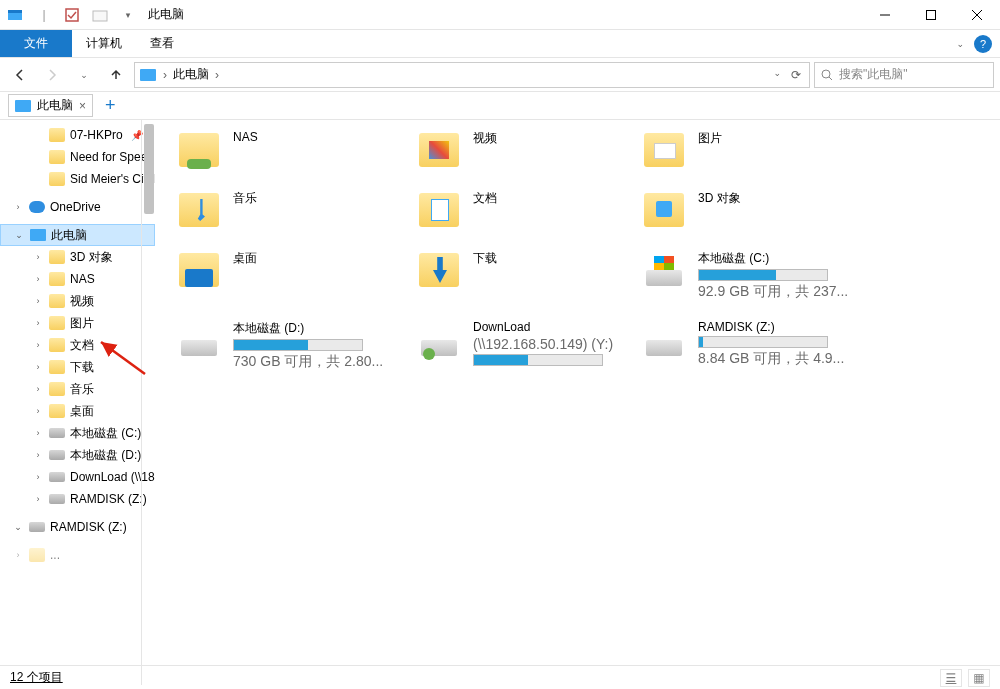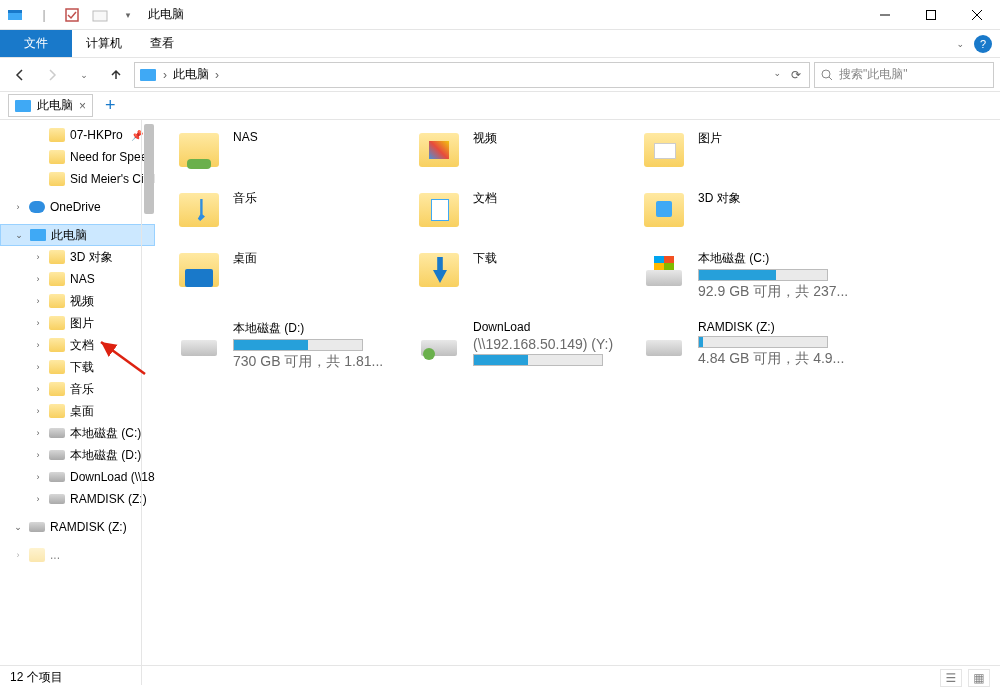--- a/index.html
+++ b/index.html
@@ -68,21 +68,21 @@
 .drive-body { display: flex; flex-direction: column; gap: 2px; width: 160px; }
 .drive-label { white-space: nowrap; overflow: hidden; text-overflow: ellipsis; }
 .drive-sub { font-size: 14px; color: #6a6a6a; white-space: nowrap; overflow: hidden; text-overflow: ellipsis; }
 .drive-bar { width: 130px; height: 12px; border: 1px solid #bcbcbc; background: #eaeaea; position: relative; }
 .drive-bar-fill { position: absolute; left: 0; top: 0; bottom: 0; background: #26a0da; }
 .drive-big-icon { width: 48px; height: 36px; position: relative; flex-shrink: 0; }
 .drive-block { position: absolute; bottom: 0; left: 6px; width: 36px; height: 16px; background: linear-gradient(180deg,#e8e8e8,#bfbfbf); border-radius: 2px; }
 .drive-block.windows::before { content:''; position:absolute; top:-14px; left:8px; width:20px; height:14px; background:conic-gradient(#f25022 0 25%,#7fba00 25% 50%,#ffb900 50% 75%,#00a4ef 75%); }
 .drive-block.net::after { content:''; position:absolute; bottom:-4px; left:2px; width:12px; height:12px; background:#6ab04c; border-radius:50%; }
 
-.status-bar { position: absolute; left: 0; right: 0; bottom: 0; height: 24px; border-top: 1px solid #e5e5e5; display: flex; align-items: center; padding: 0 10px; font-size: 12px; }
+.status-bar { position: absolute; left: 0; right: 0; bottom: 0; height: 24px; border-top: 1px solid #e5e5e5; display: flex; align-items: center; padding: 0 10px; font-size: 12px; text-decoration: underline; }
 .status-views { margin-left: auto; display: flex; gap: 6px; }
 .view-btn { width: 22px; height: 18px; border: 1px solid #ccc; display: flex; align-items: center; justify-content: center; cursor: pointer; opacity: .5; }
 </style>
 </head>
 <body>
 
 <div class="titlebar">
   <div class="titlebar-icons">
     <span class="qat-icon">
         <svg width="18" height="16">
@@ -365,21 +365,21 @@
         </div>
         <div class="item" style="height:58px">
           <div class="drive-big-icon">
             <div class="drive-block plain"></div>
           </div>
           <div class="drive-body">
             <span class="drive-label">本地磁盘 (D:)</span>
             <div class="drive-bar">
               <div class="drive-bar-fill" style="width:58%"></div>
             </div>
-            <span class="drive-sub">730 GB 可用，共 1.81...</span>
+            <span class="drive-sub">730 GB 可用，共 2.80...</span>
           </div>
         </div>
         <div class="item" style="height:58px">
           <div class="drive-big-icon">
             <div class="drive-block net"></div>
           </div>
           <div class="drive-body">
             <span class="drive-label">DownLoad</span>
             <span class="drive-sub">(\\192.168.50.149) (Y:)</span>
             <div class="drive-bar">
@@ -389,21 +389,21 @@
         </div>
         <div class="item" style="height:58px">
           <div class="drive-big-icon">
             <div class="drive-block plain"></div>
           </div>
           <div class="drive-body">
             <span class="drive-label">RAMDISK (Z:)</span>
             <div class="drive-bar">
               <div class="drive-bar-fill" style="width:3%"></div>
             </div>
-            <span class="drive-sub">4.84 GB 可用，共 4.9...</span>
+            <span class="drive-sub">8.84 GB 可用，共 4.9...</span>
           </div>
         </div>
       </div>
   </div>
 </div>
 
 <div class="status-bar">
   <span>12 个项目</span>
   <div class="status-views">
     <div class="view-btn">☰</div>

